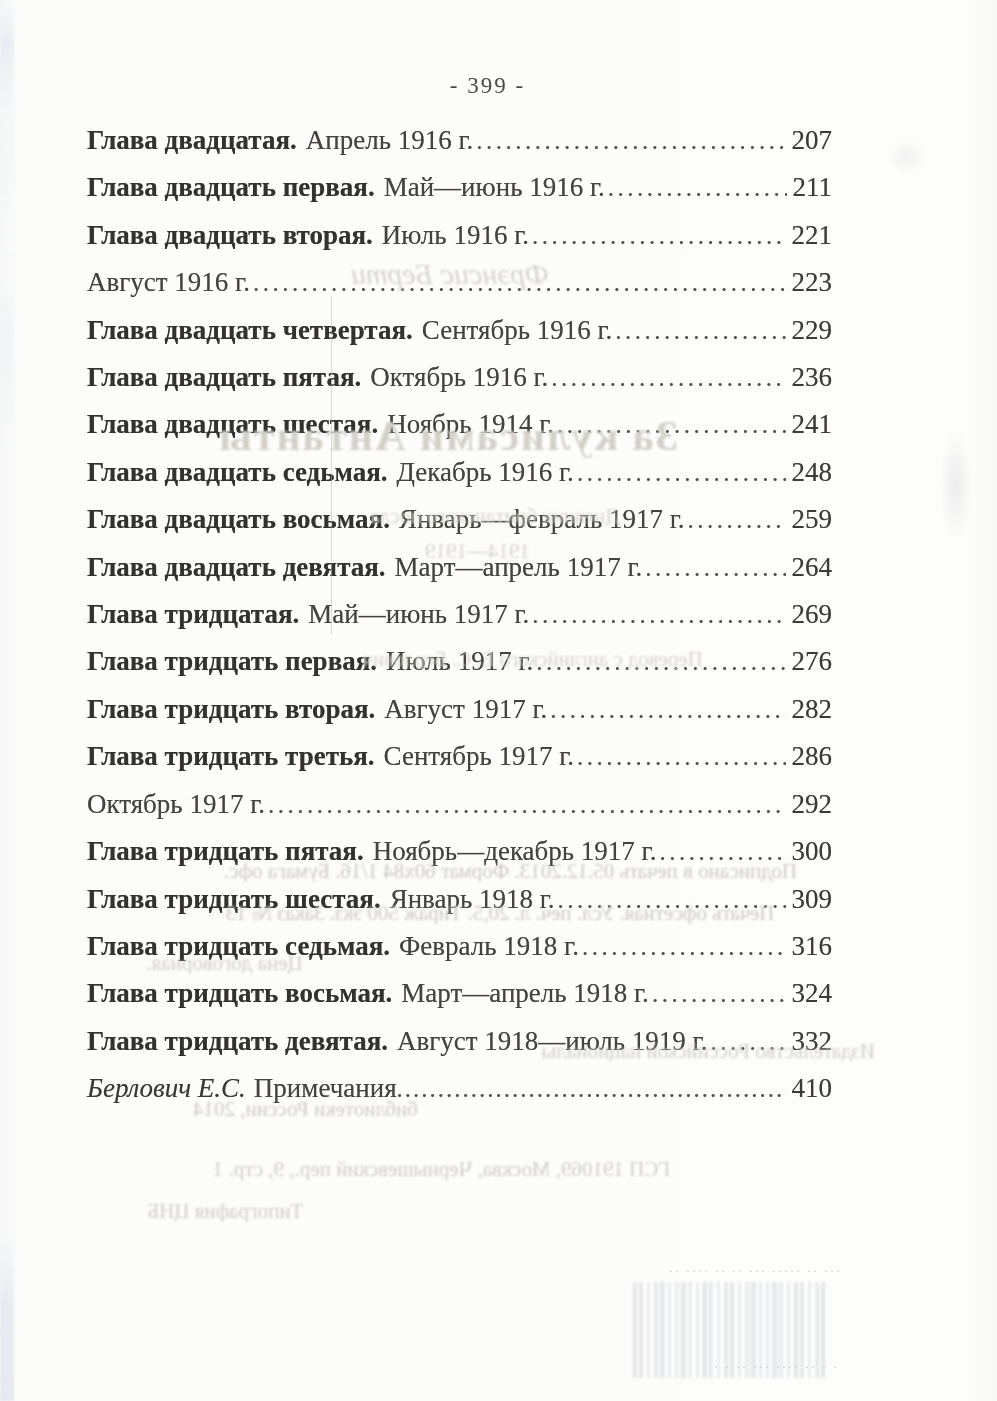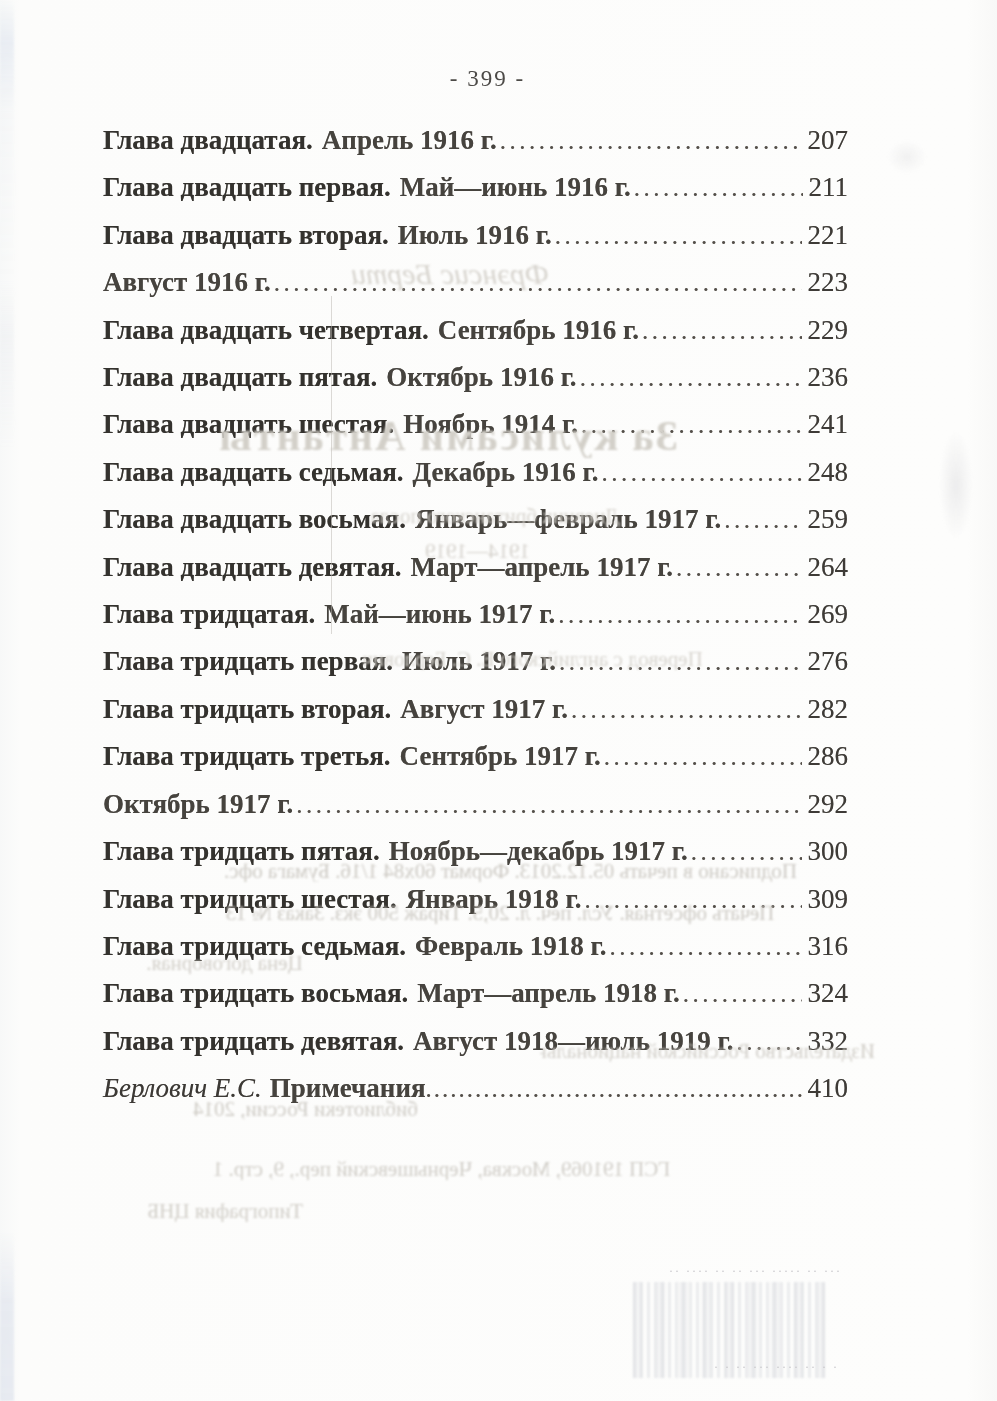--- a/index.html
+++ b/index.html
@@ -10,40 +10,40 @@
     overflow: hidden;
   }
   .page {
     position: relative;
     width: 997px; height: 1401px;
     background: linear-gradient(90deg, #f7f8f8 0%, #fcfcfb 2%, #fdfdfc 97%, #f8f8f7 100%);
     overflow: hidden;
   }
   
   .header {
-    position: absolute; top: 66px; left: 0; right: 38px;
+    position: absolute; top: 73px; left: 0; right: 38px;
     text-align: center;
     font-size: 23px; letter-spacing: 2px;
     color: #4c4a47;
     margin-left: 16px;
   }
   
   .toc {
-    position: absolute; left: 103px; top: 117px; width: 745px;
+    position: absolute; left: 87px; top: 117px; width: 745px;
     font-size: 27px;
     text-shadow: 0 0 0.5px rgba(62,58,52,0.55);
   }
   .row {
     display: flex; align-items: baseline;
     height: 47.42px; padding-top: 9px;
     box-sizing: border-box;
     line-height: 1.1;
   }
   .row .t { font-weight: bold; color: #34322e; margin-right: 9px; white-space: nowrap; }
-  .row .s { color: #46433e; white-space: nowrap; font-weight: bold; }
+  .row .s { color: #46433e; white-space: nowrap; }
   .row .dots {
     flex: 1 1 auto; overflow: hidden; white-space: nowrap;
     color: #544f49; letter-spacing: 3.5px;
     margin: 0 6px 0 3px;
     font-size: 25px;
   }
   .row .num { width: 58px; text-align: center; color: #3e3b37; white-space: nowrap; }
   .row.it .t { font-weight: normal; font-style: italic; color: #3c3935; margin-right: 8px; }
   .row.it .dots { letter-spacing: 2px; margin-left: 0; }
   

